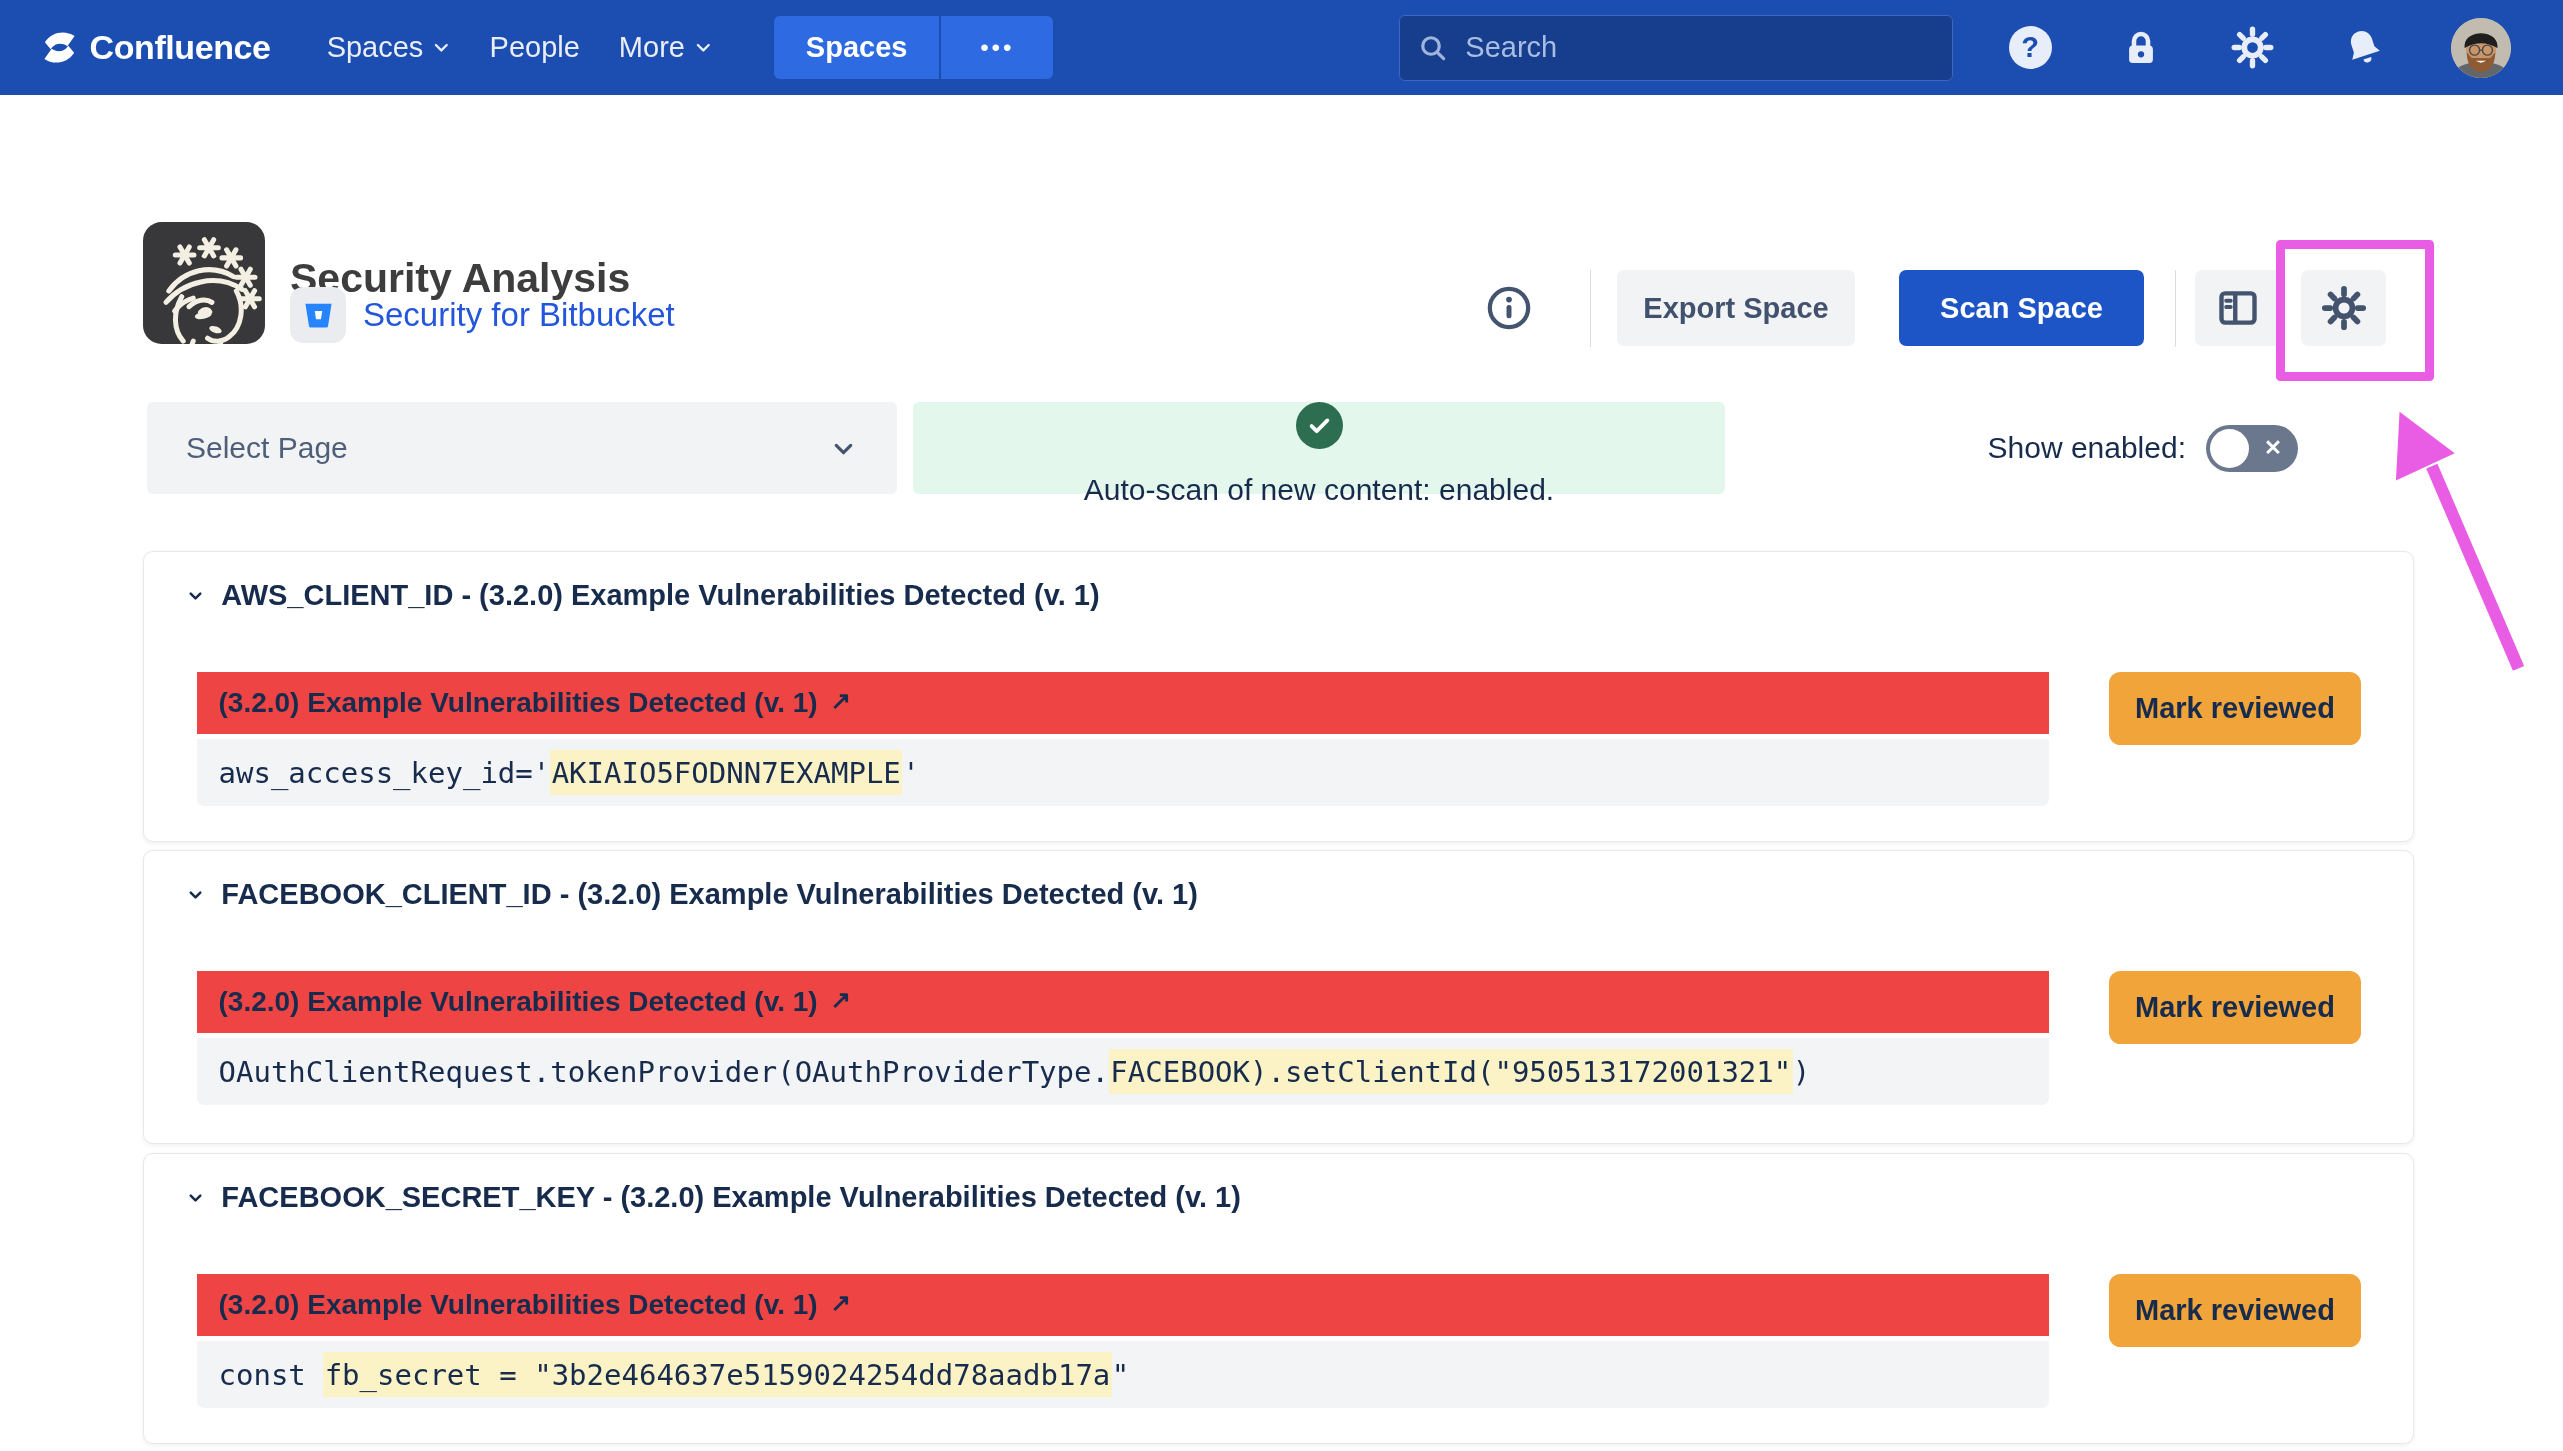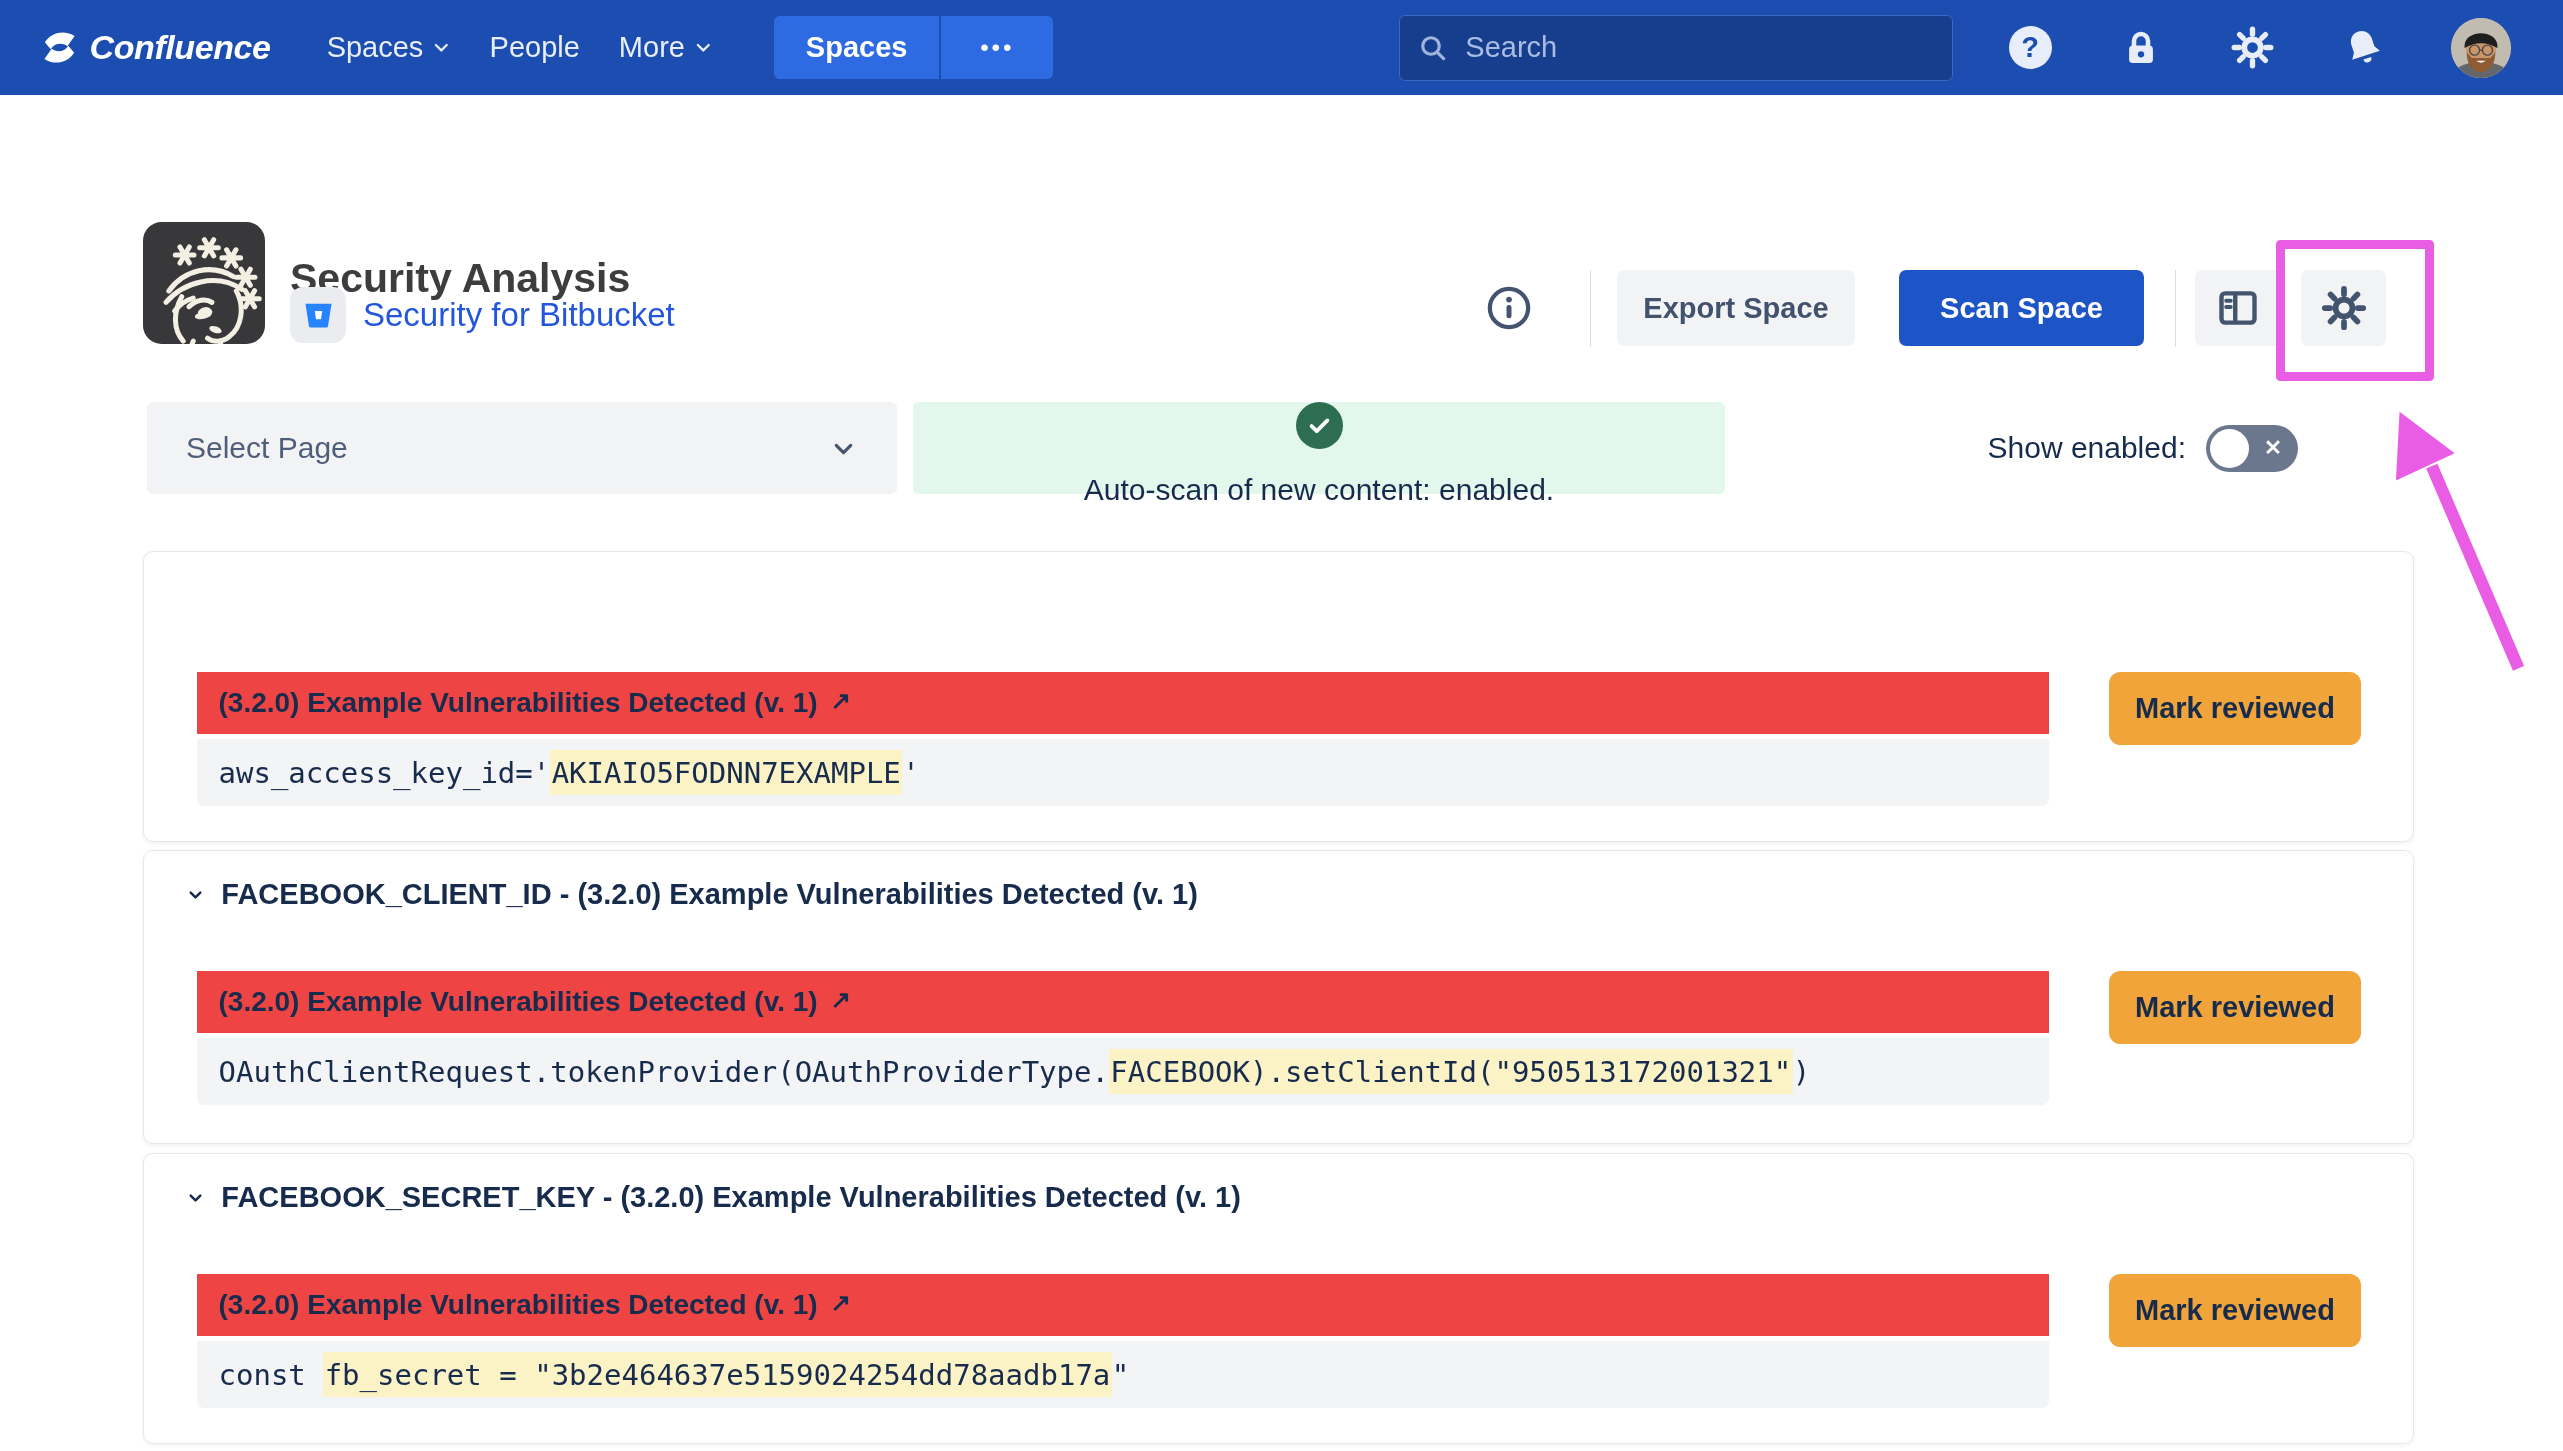--- a/index.html
+++ b/index.html
@@ -13,21 +13,21 @@
   }
   svg{display:block;}
 
   
   .navbar{
     position:absolute;top:0;left:0;width:100%;height:95px;
     background:#1C4DB0;
     display:flex;align-items:center;
     padding:0 52px 0 41px;box-sizing:border-box;
   }
-  .brand{display:flex;align-items:center;gap:11.5px;cursor:pointer;font-style:italic;}
+  .brand{display:flex;align-items:center;gap:11.5px;cursor:pointer;}
   .brand-text{color:#ffffff;font-size:34px;font-weight:bold;letter-spacing:-0.4px;}
   .nav-menu{display:flex;align-items:center;gap:39px;margin-left:56px;}
   .nav-item{display:flex;align-items:center;gap:8.6px;color:#E9EEF8;font-size:29px;cursor:pointer;}
   .create-btn{
     margin-left:62px;width:165px;height:63px;border:none;cursor:pointer;
     background:#2E6BE2;color:#ffffff;font-size:29px;font-weight:bold;
     font-family:inherit;border-radius:5.7px 0 0 5.7px;
   }
   .overflow-btn{
     width:112px;height:63px;border:none;cursor:pointer;margin-left:2.2px;
@@ -393,20 +393,28 @@
 
 <div class="show-reviewed">
   <span class="sr-label">Show enabled:</span>
   <div class="toggle">
     <div class="knob"></div>
     <span class="x">✕</span>
   </div>
 </div>
 
 <div class="card card1">
+  <div class="card-head">
+    <span>
+      <svg width="23" height="23" viewBox="0 0 24 24">
+          <path d="M7 10l5 5 5-5" fill="none" stroke="#172B4D" stroke-width="2.6" stroke-linecap="round" stroke-linejoin="round"></path>
+        </svg>
+    </span>
+    <span class="card-title">AWS_CLIENT_ID - (3.2.0) Example Vulnerabilities Detected (v. 1)</span>
+  </div>
   <div class="src-header">
     <span class="src-title">(3.2.0) Example Vulnerabilities Detected (v. 1)</span>
     <span class="ext-arrow">↗</span>
   </div>
   <div class="code-row">
     <span class="code"><span>aws_access_key_id='</span><span class="hl">AKIAIO5FODNN7EXAMPLE</span><span>'</span></span>
   </div>
   <button class="review-btn">Mark reviewed</button>
 </div>
 

